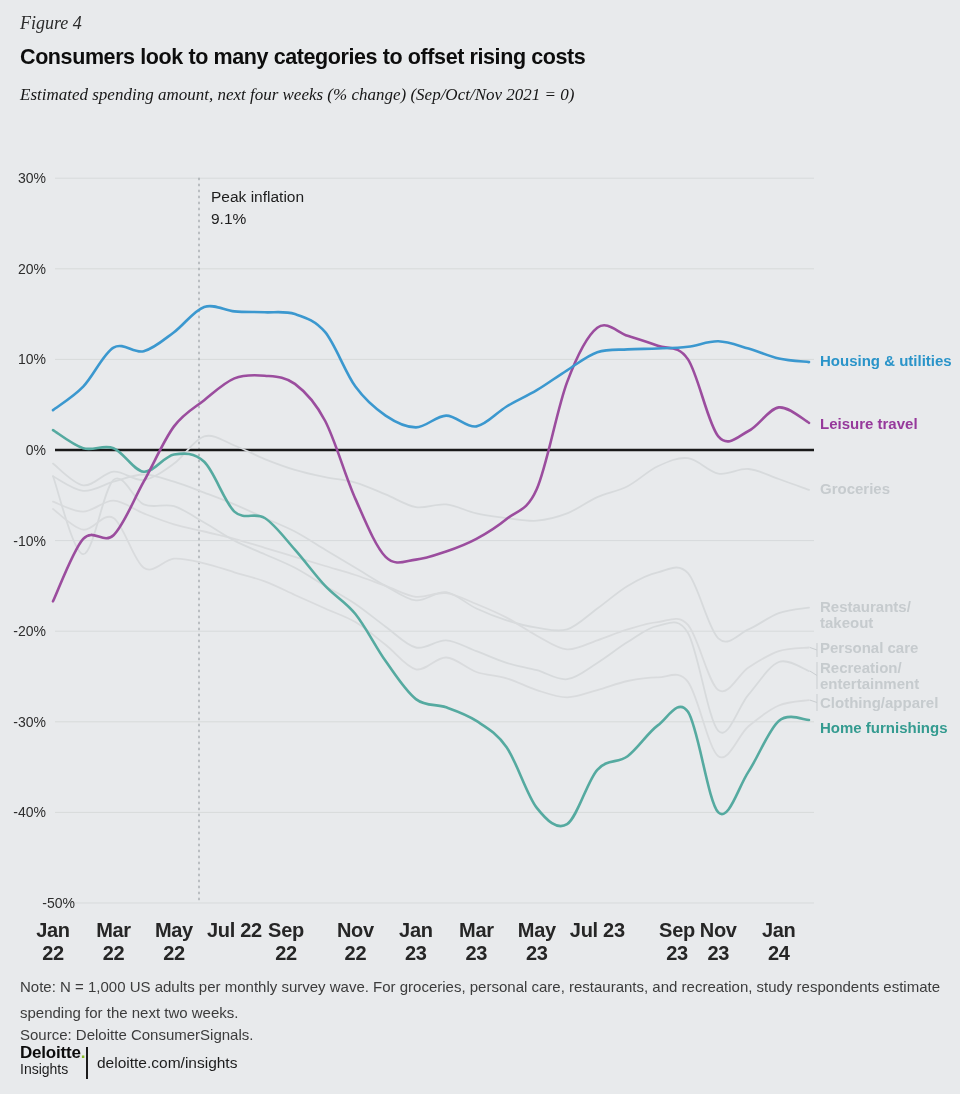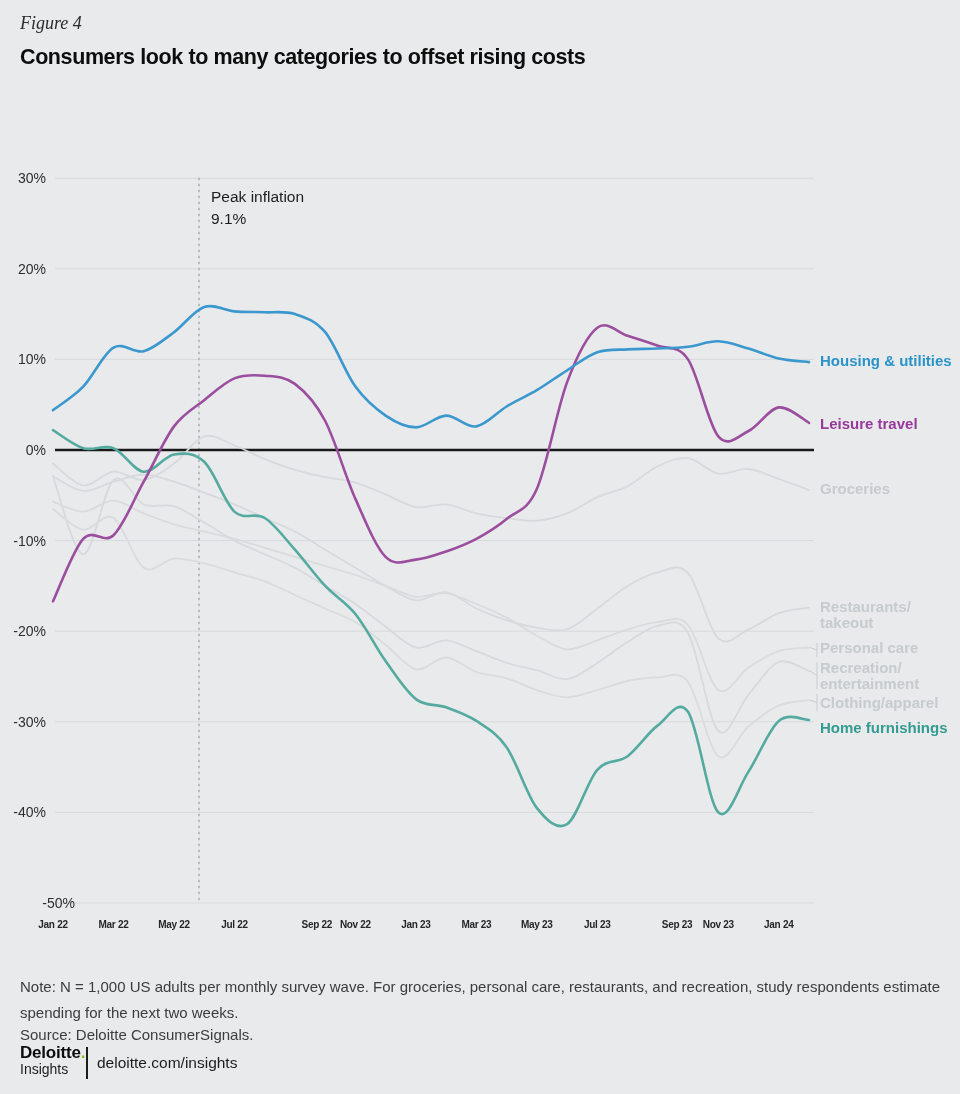--- a/index.html
+++ b/index.html
@@ -10,39 +10,40 @@
   .figure-label{left:20px;top:13px;font-family:"Liberation Serif",serif;font-style:italic;
        font-size:18px;color:#2b2b2b;}
   .title{left:20px;top:45px;font-size:21.5px;font-weight:700;color:#0d0d0d;letter-spacing:-0.4px;}
   .subtitle{left:20px;top:85px;font-family:"Liberation Serif",serif;font-style:italic;
        font-size:17px;color:#161616;}
   .chart-note{left:20px;top:134px;font-size:15px;color:#303030;}
   svg#chart{position:absolute;left:0;top:0;}
   .ytick{position:absolute;left:0;width:46px;text-align:right;font-size:14px;color:#2e2e2e;
        height:18px;line-height:18px;}
   .xtick{position:absolute;top:919px;width:60px;margin-left:-30px;text-align:center;
-       font-size:10px;font-weight:700;color:#262626;letter-spacing:-0.3px;}
+       font-size:20px;font-weight:700;color:#262626;letter-spacing:-0.3px;}
   .annotation{left:211px;top:186px;font-size:15.5px;color:#1d1d1d;line-height:22px;}
   .legend-label{position:absolute;left:820px;transform:translateY(-50%);
        font-size:15px;font-weight:700;line-height:15.5px;white-space:nowrap;}
   .note{left:20px;top:974px;width:926px;font-size:15px;line-height:26px;color:#3c3c3c;}
   .source{left:20px;top:1026px;font-size:15px;color:#3c3c3c;}
   .logo{left:20px;top:1044px;}
   .logo .word{font-size:17px;font-weight:700;color:#0c0c0c;letter-spacing:-0.2px;line-height:17px;}
   .logo .dot{color:#86bc25;}
   .logo .sub{font-size:14px;color:#1c1c1c;line-height:16px;}
   .logo-divider{left:86px;top:1047px;width:1.5px;height:32px;background:#1c1c1c;}
   .logo-url{left:97px;top:1054px;font-size:15.5px;color:#1c1c1c;}
 </style>
 </head>
 <body>
 
 <div id="stage">
   <div class="abs figure-label">Figure 4</div>
   <div class="abs title">Consumers look to many categories to offset rising costs</div>
+  <div class="abs subtitle">Estimated spending amount, next four weeks (% change) (Sep/Oct/Nov 2021 = 0)</div>
 
   <svg id="chart" width="960" height="1094">
       <line x1="55" y1="178.2" x2="814" y2="178.2" stroke="#d7dadb" stroke-width="1"></line>
       <line x1="55" y1="268.79999999999995" x2="814" y2="268.79999999999995" stroke="#d7dadb" stroke-width="1"></line>
       <line x1="55" y1="359.4" x2="814" y2="359.4" stroke="#d7dadb" stroke-width="1"></line>
       <line x1="55" y1="540.6" x2="814" y2="540.6" stroke="#d7dadb" stroke-width="1"></line>
       <line x1="55" y1="631.2" x2="814" y2="631.2" stroke="#d7dadb" stroke-width="1"></line>
       <line x1="55" y1="721.8" x2="814" y2="721.8" stroke="#d7dadb" stroke-width="1"></line>
       <line x1="55" y1="812.4000000000001" x2="814" y2="812.4000000000001" stroke="#d7dadb" stroke-width="1"></line>
       <line x1="55" y1="903" x2="814" y2="903" stroke="#d7dadb" stroke-width="1"></line>
@@ -70,21 +71,21 @@
       <div class="ytick" style="top: 622.2px;">-20%</div>
       <div class="ytick" style="top: 712.8px;">-30%</div>
       <div class="ytick" style="top: 803.4px;">-40%</div>
       <div class="ytick" style="top: 894px; padding-left: 29px;">-50%</div>
     </div>
   <div id="xticks">
       <div class="xtick" style="left: 53px;">Jan 22</div>
       <div class="xtick" style="left: 113.48px;">Mar 22</div>
       <div class="xtick" style="left: 173.96px;">May 22</div>
       <div class="xtick" style="left: 234.44px;">Jul 22</div>
-      <div class="xtick" style="left: 302px; text-align: right;">Sep 22</div>
+      <div class="xtick" style="left: 286px;">Sep 22</div>
       <div class="xtick" style="left: 355.4px;">Nov 22</div>
       <div class="xtick" style="left: 415.88px;">Jan 23</div>
       <div class="xtick" style="left: 476.36px;">Mar 23</div>
       <div class="xtick" style="left: 536.84px;">May 23</div>
       <div class="xtick" style="left: 597.32px;">Jul 23</div>
       <div class="xtick" style="left: 619px; margin-left: 28px;">Sep 23</div>
       <div class="xtick" style="left: 718.28px;">Nov 23</div>
       <div class="xtick" style="left: 778.76px;">Jan 24</div>
     </div>
 

